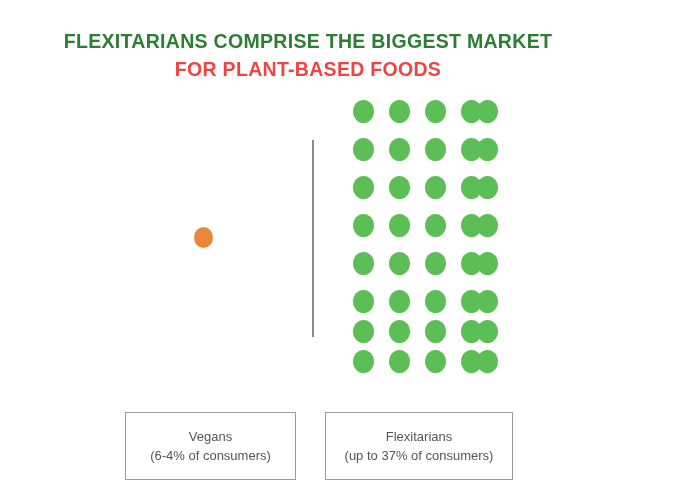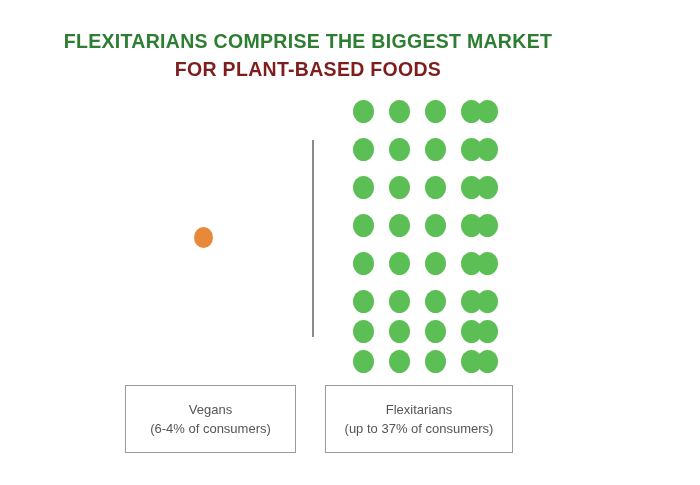--- a/index.html
+++ b/index.html
@@ -74,20 +74,21 @@
   .label-box {
     position: absolute;
     box-sizing: border-box;
     border: 1px solid #9b9b9b;
     background: #ffffff;
     display: flex;
     flex-direction: column;
     align-items: center;
     justify-content: center;
     text-align: center;
+    margin-top: 27px;
   }
   .label-box.left-box  { left: 125px; top: 385px; width: 171px; height: 68px; }
   .label-box.right-box { left: 325px; top: 385px; width: 188px; height: 68px; }
 
   .label-title,
   .label-sub {
     display: block;
     font-family: "Liberation Sans", sans-serif;
     font-size: 13px;
     line-height: 19px;
@@ -95,21 +96,21 @@
     white-space: nowrap;
   }
 </style>
 </head>
 <body>
 
 <div id="infographic">
 
   <div class="title-block">
     <span class="title-line" style="color: rgb(45, 125, 50);">FLEXITARIANS COMPRISE THE BIGGEST MARKET</span>
-    <span class="title-line" style="color: #7f1d1d;">FOR PLANT-BASED FOODS</span>
+    <span class="title-line" style="color: #ef4444;">FOR PLANT-BASED FOODS</span>
   </div>
 
   <div class="plot-area">
 
     <div class="dot dot-vegan" style="left: 194px; top: 227px; background: rgb(232, 137, 58);"></div>
 
     <div class="divider" style="background: rgb(138, 138, 138);"></div>
 
     <div class="dot dot-flex" style="left: 353px; top: 100px; background: rgb(92, 191, 85);"></div>
     <div class="dot dot-flex" style="left: 389px; top: 100px; background: rgb(92, 191, 85);"></div>

